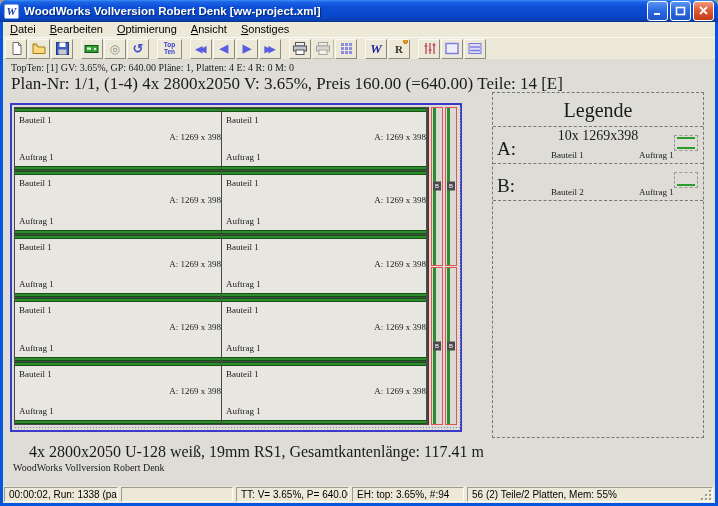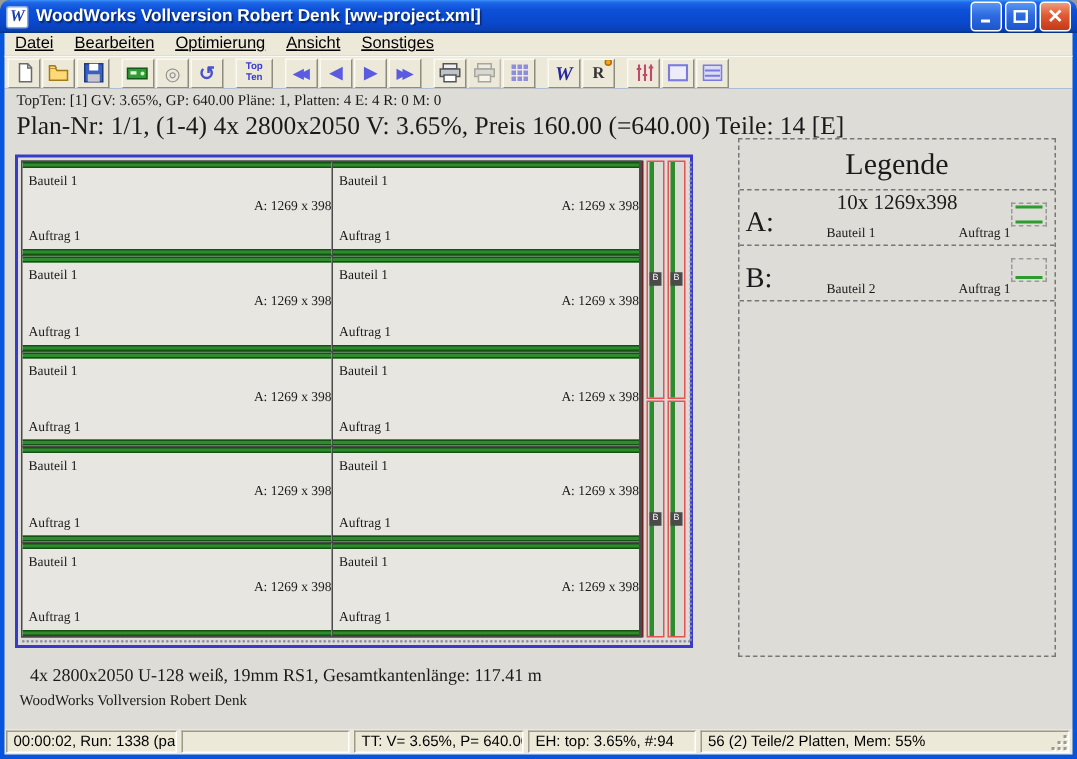--- a/index.html
+++ b/index.html
@@ -29,21 +29,21 @@
     width:21px; height:20px; border-radius:3px; border:1px solid #fff;
     display:flex; align-items:center; justify-content:center;
   }
   .win-btn.blue { background:linear-gradient(180deg,#5A96F2 0%,#2E6BE0 45%,#1D55CC 100%); }
   .win-btn.red  { background:linear-gradient(180deg,#F09B7E 0%,#E05A34 45%,#C23A17 100%); }
   
   .menubar {
     position:absolute; left:3px; top:22px; width:712px; height:15px;
     background:#ECE9D8; display:flex; align-items:center; font-size:11px; color:#000;
   }
-  .menu-item { padding:0 7px; height:15px; line-height:15px; white-space:nowrap;text-decoration:underline; }
+  .menu-item { padding:0 7px; height:15px; line-height:15px; white-space:nowrap; }
   .menu-item u { text-decoration:underline; }
   
   .toolbar {
     position:absolute; left:3px; top:37px; width:712px; height:22px;
     background:#ECE9D8; border-top:1px solid #FAF9F4; display:flex; align-items:center; padding-left:2px;
   }
   .tb-btn {
     width:22px; height:20px; margin-right:1px; background:#ECE9D8;
     border:1px solid; border-color:#FAF9F2 #8E8C7E #8E8C7E #FAF9F2;
     display:flex; align-items:center; justify-content:center; overflow:hidden; flex:0 0 auto;
@@ -104,21 +104,21 @@
   .legend-title { height:34px; border-bottom:1px dashed #777; text-align:center; font-size:20px; line-height:34px; }
   .legend-row { position:relative; height:37px; border-bottom:1px dashed #777; }
   .legend-row .key   { position:absolute; left:4px; bottom:3px; font-size:19px; }
   .legend-row .qty   { position:absolute; left:0; right:0; top:1px; text-align:center; font-size:14px; }
   .legend-row .part  { position:absolute; left:58px;  bottom:3px; font-size:9px; }
   .legend-row .order { position:absolute; left:146px; bottom:3px; font-size:9px; }
   .edge-box { position:absolute; right:5px; top:8px; width:24px; height:16px; border:1px dashed #999; }
   .edge-line { position:absolute; left:2px; right:2px; height:2px; background:#2E9B2E; }
   .edge-line.t { top:1px; } .edge-line.b { bottom:1px; }
   
-  .material-line { position:absolute; left:17px; top:384px; font-size:12px; white-space:nowrap; }
+  .material-line { position:absolute; left:26px; top:384px; font-size:16px; white-space:nowrap; }
   .app-line { position:absolute; left:10px; top:403px; font-size:10px; white-space:nowrap; }
   
   .statusbar {
     position:absolute; left:3px; top:486px; width:712px; height:17px;
     background:#ECE9D8; display:flex; gap:3px; padding:1px 2px 1px 1px;
     font-family:"Liberation Sans", sans-serif; font-size:10px; color:#000;
   }
   .seg {
     border:1px solid; border-color:#9C9A8C #fff #fff #9C9A8C;
     padding:0 4px; line-height:13px; white-space:nowrap; overflow:hidden;

